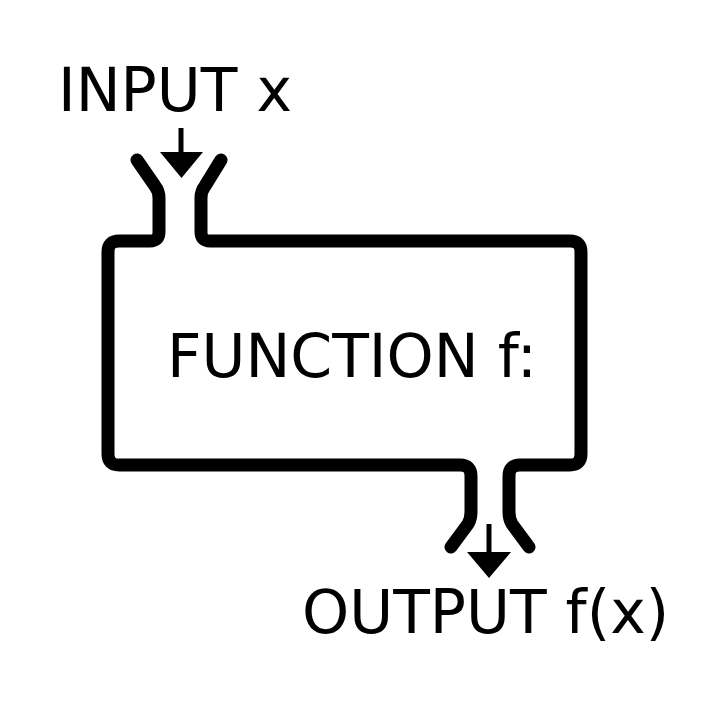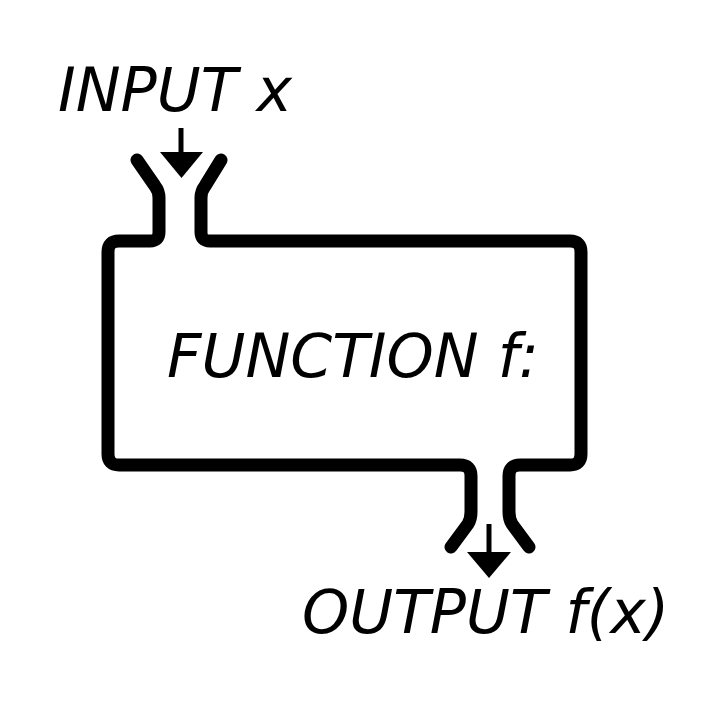--- a/index.html
+++ b/index.html
@@ -7,21 +7,20 @@
     padding: 0;
     width: 720px;
     height: 712px;
     background: #ffffff;
     overflow: hidden;
   }
   .canvas {
     position: relative;
     width: 720px;
     height: 712px;
-    font-style: italic;
   }
   svg {
     display: block;
     width: 720px;
     height: 712px;
   }
   text {
     font-family: "DejaVu Sans", "Liberation Sans", sans-serif;
     font-size: 60px;
     font-weight: 400;

